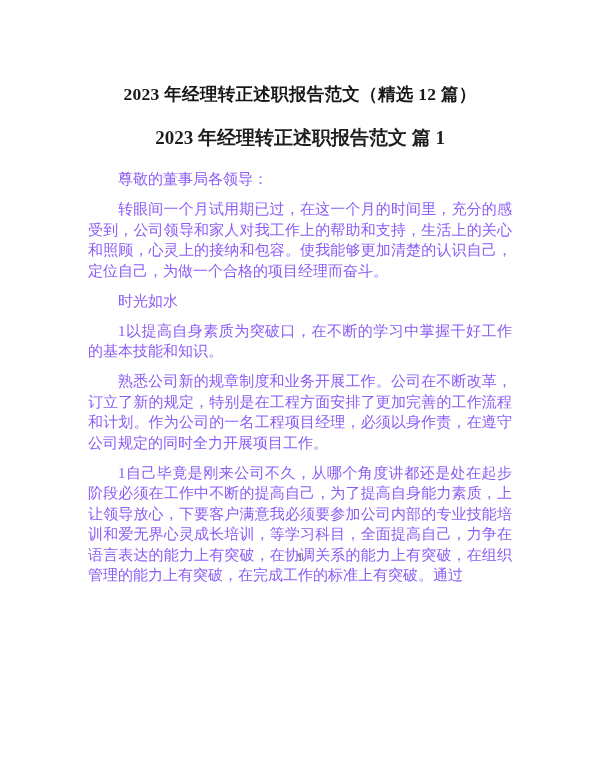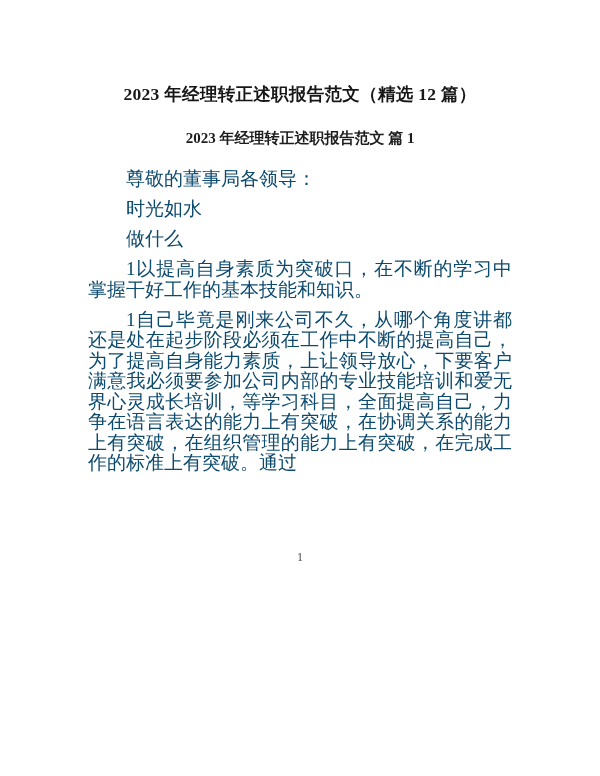--- a/index.html
+++ b/index.html
@@ -22,38 +22,38 @@
     margin: 0;
     font-size: 17.5px;
     line-height: 24px;
     font-weight: bold;
     text-align: center;
     color: #171717;
     letter-spacing: 0.3px;
   }
   .doc-subtitle {
     margin: 22px 0 0 0;
-    font-size: 15px;
+    font-size: 19px;
     line-height: 20px;
     font-weight: bold;
     text-align: center;
     color: #1d1d1d;
   }
   .doc-body {
     margin-top: 21px;
   }
   .para {
     margin: 0 0 9.5px 0;
-    font-size: 19px;
+    font-size: 15px;
     line-height: 20.5px;
     text-align: justify;
     text-indent: 2em;
     word-break: break-all;
     line-break: anywhere;
-    color: #0c4a6e;
+    color: #8b5cf6;
   }
   .page-number {
     position: absolute;
     left: 0;
     right: 0;
     bottom: 34px;
     text-align: center;
     font-size: 12px;
     line-height: 14px;
     color: #4a4a4a;
@@ -64,21 +64,22 @@
 <body>
 
 <div class="page">
 
   <h1 class="doc-title">2023 年经理转正述职报告范文（精选 12 篇）</h1>
 
   <h2 class="doc-subtitle">2023 年经理转正述职报告范文 篇 1</h2>
 
   <div class="doc-body">
     <p class="para">尊敬的董事局各领导：</p>
+    <p class="para">转眼间一个月试用期已过，在这一个月的时间里，充分的感受到，公司领导和家人对我工作上的帮助和支持，生活上的关心和照顾，心灵上的接纳和包容。使我能够更加清楚的认识自己，定位自己，为做一个合格的项目经理而奋斗。</p>
     <p class="para">时光如水</p>
-    <p class="para">做什么</p>
     <p class="para">1以提高自身素质为突破口，在不断的学习中掌握干好工作的基本技能和知识。</p>
+    <p class="para">熟悉公司新的规章制度和业务开展工作。公司在不断改革，订立了新的规定，特别是在工程方面安排了更加完善的工作流程和计划。作为公司的一名工程项目经理，必须以身作责，在遵守公司规定的同时全力开展项目工作。</p>
     <p class="para">1自己毕竟是刚来公司不久，从哪个角度讲都还是处在起步阶段必须在工作中不断的提高自己，为了提高自身能力素质，上让领导放心，下要客户满意我必须要参加公司内部的专业技能培训和爱无界心灵成长培训，等学习科目，全面提高自己，力争在语言表达的能力上有突破，在协调关系的能力上有突破，在组织管理的能力上有突破，在完成工作的标准上有突破。通过</p>
   </div>
 
   <div class="page-number">1</div>
 
 </div>
 
 </body></html>

